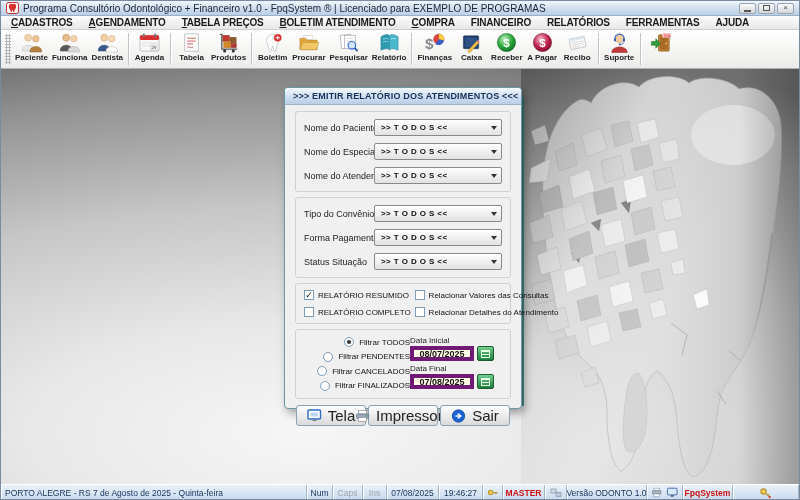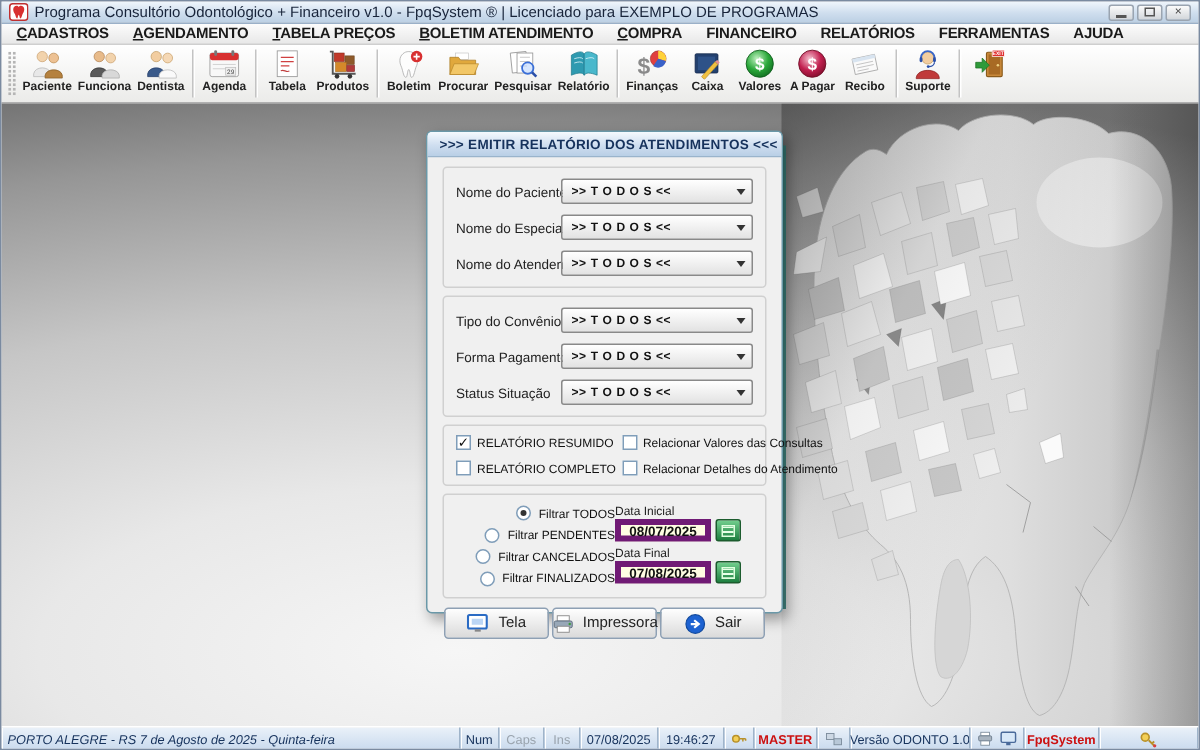--- a/index.html
+++ b/index.html
@@ -68,29 +68,29 @@
   .date-label{font-size:8px;color:#222;margin-bottom:1px;}
   .date-row{display:flex;gap:3px;align-items:center;margin-bottom:3px;}
   .date-input{width:64px;height:15px;border:4px solid #701a75;background:#fffde3;font-size:9px;font-weight:700;color:#111;
               display:flex;align-items:center;justify-content:center;}
   .cal-btn{width:17px;height:15px;border:1px solid #1c5c2e;border-radius:2px;
            background:linear-gradient(#72cf8e,#1e7f40);display:flex;align-items:center;justify-content:center;padding:0;}
   .cal-btn i{display:block;width:9px;height:8px;border:1px solid #dfffdf;
              background:repeating-linear-gradient(#e8ffe8 0 1px,transparent 1px 3px);}
   .btnrow{display:flex;justify-content:space-between;padding:0 1px;}
   .dlg-btn{width:70px;height:21px;border:1px solid #8ea0b4;border-radius:3px;background:linear-gradient(#fefefe,#dadada);
-           display:flex;align-items:center;justify-content:center;gap:6px;font-size:10px;color:#222;padding:0;}
+           display:flex;align-items:center;justify-content:center;gap:6px;font-size:15px;color:#222;padding:0;}
   .dlg-btn svg{width:15px;height:14px;flex:0 0 auto;}
   
   .statusbar{height:16px;background:linear-gradient(#eaf1f9,#c9daee);border-top:1px solid #ffffff;
              display:flex;align-items:stretch;font-size:8.5px;color:#16325c;}
   .seg{display:flex;align-items:center;padding:0 4px;border-right:1px solid #9fb4ca;box-shadow:inset 1px 0 0 #fff;
        white-space:nowrap;overflow:hidden;}
   .seg.center{justify-content:center;}
-  .sb-location{width:306px;font-style:italic;}
+  .sb-location{width:306px;}
   .sb-num{width:26px;}.sb-caps{width:30px;text-align:center;}.sb-ins{width:24px;}
   .sb-date{width:52px;}.sb-time{width:44px;}.sb-lock{width:20px;}
   .sb-user{width:42px;}.sb-net{width:22px;}.sb-version{width:80px;}
   .sb-devices{width:36px;gap:3px;}.sb-brand{width:50px;}.sb-key{flex:1;justify-content:center;}
   .dim{color:#9aa4ae;}
   .red{color:#cc1111;font-weight:700;}
 </style>
 </head>
 <body>
 
@@ -259,21 +259,21 @@
         <defs>
             <radialGradient id="gg" cx="40%" cy="32%" r="75%">
           <stop offset="0%" stop-color="#c2f2c2"></stop>
               <stop offset="55%" stop-color="#2aa83a"></stop>
               <stop offset="100%" stop-color="#0f6a1f"></stop>
         </radialGradient>
           </defs>
         <circle cx="12" cy="11" r="9.5" fill="url(#gg)" stroke="#0c5a18" stroke-width=".6"></circle>
         <text x="12" y="15.5" text-anchor="middle" font-size="12" font-weight="bold" fill="#fff">$</text>
       </svg>
-      <span class="tb-label">Valores</span>
+      <span class="tb-label">Receber</span>
     </div>
     <div class="tb-btn">
       <svg viewBox="0 0 24 22">
         <defs>
             <radialGradient id="rg" cx="40%" cy="32%" r="75%">
           <stop offset="0%" stop-color="#f5c2d0"></stop>
               <stop offset="55%" stop-color="#c22050"></stop>
               <stop offset="100%" stop-color="#7a0c28"></stop>
         </radialGradient>
           </defs>

